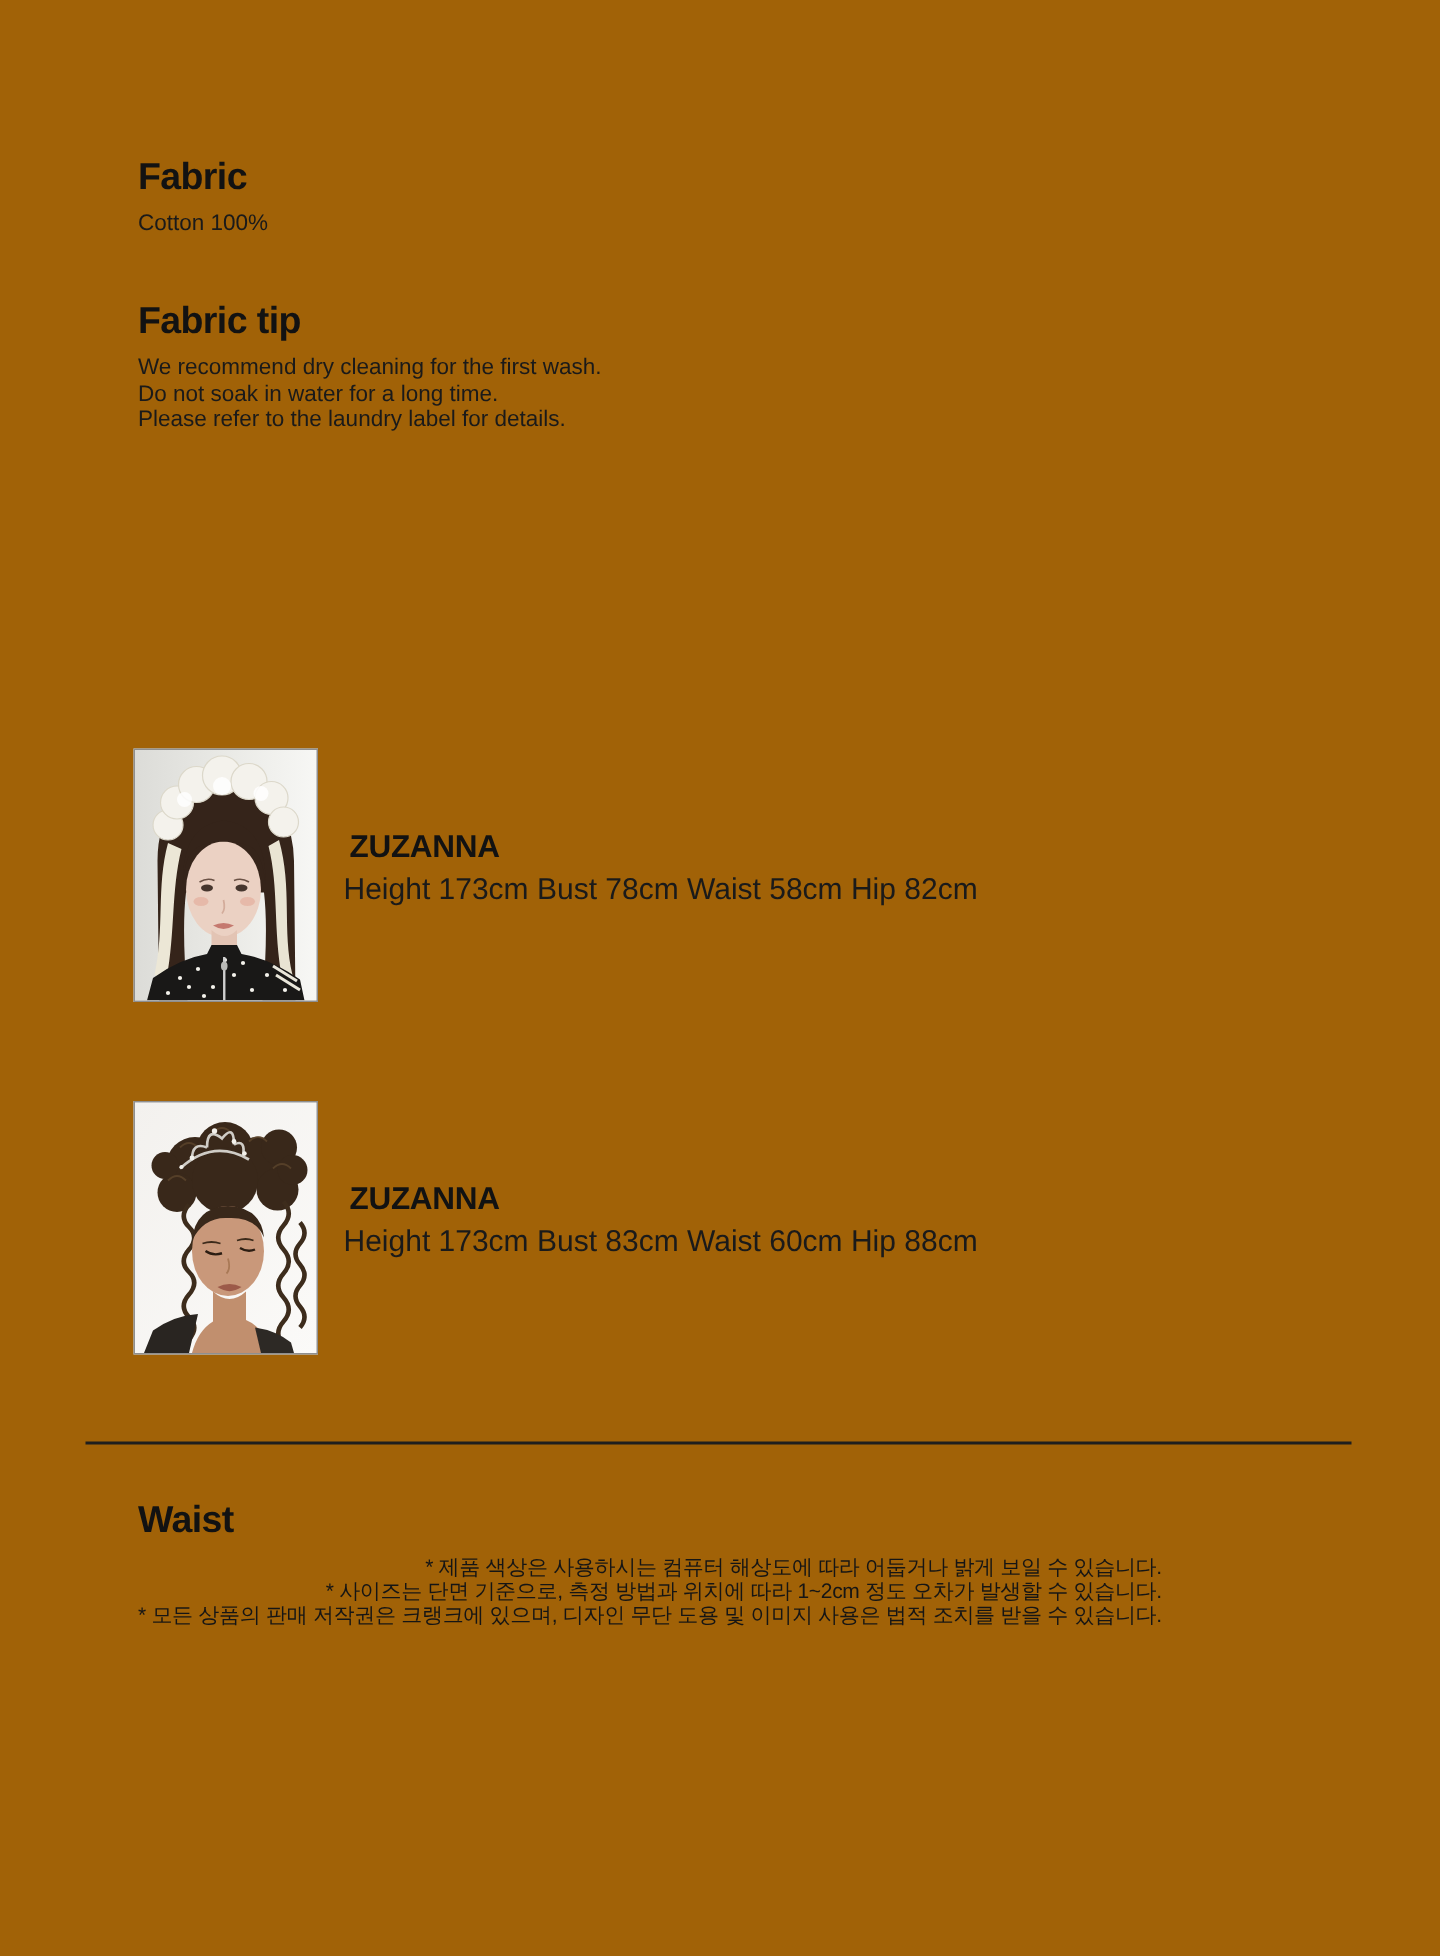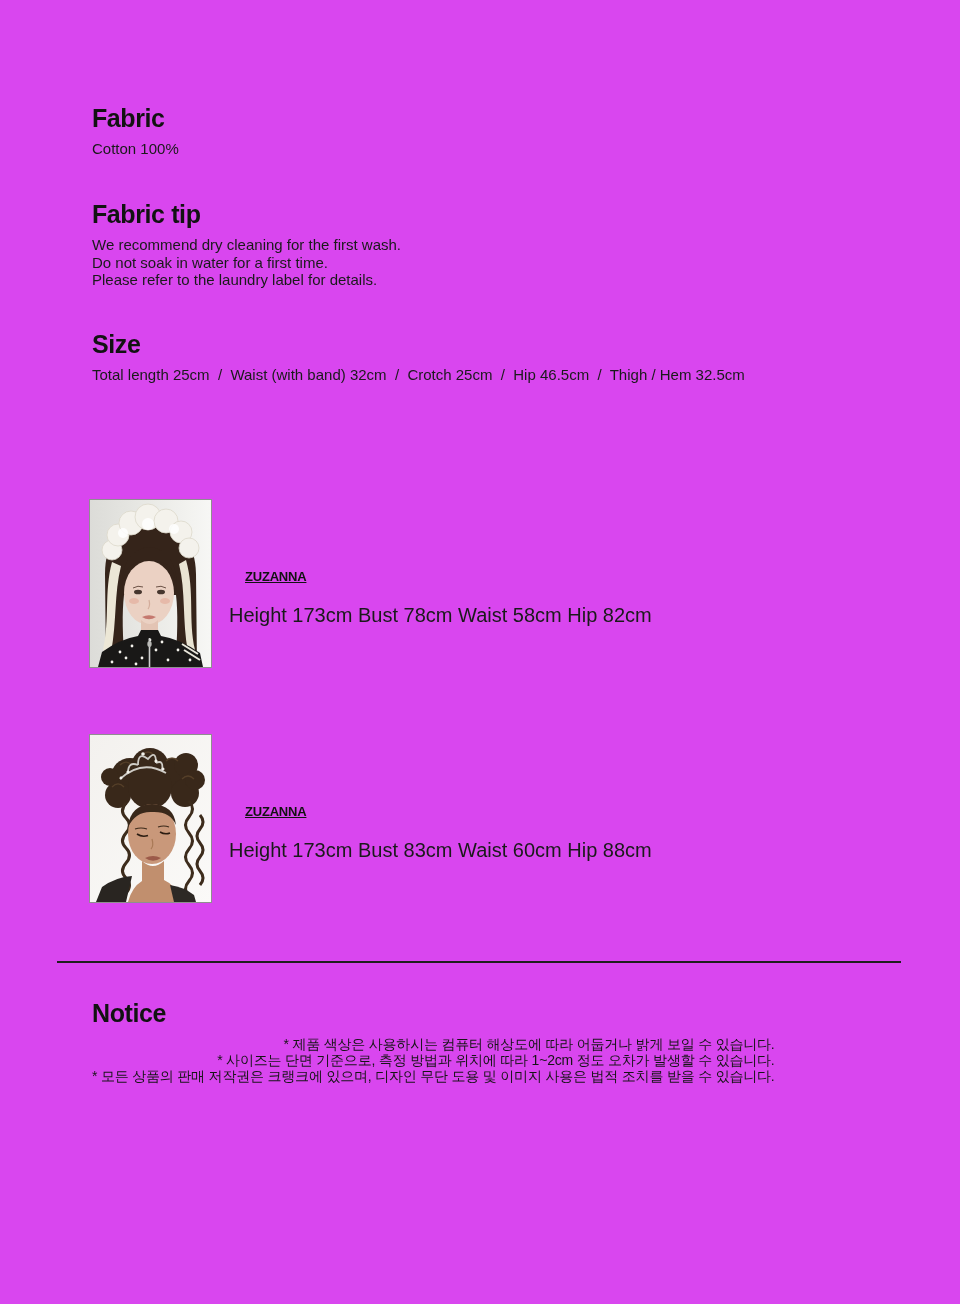--- a/index.html
+++ b/index.html
@@ -1,21 +1,21 @@
 <!DOCTYPE html>
 <html><head>
 <meta charset="utf-8">
 <style>
   * { box-sizing: border-box; }
   html, body { margin: 0; padding: 0; background: #ffffff; }
   #page {
     position: relative;
     width: 960px;
     height: 1304px;
-    background: #d946ef;
+    background: #a16207;
     color: #121212;
     font-family: "Liberation Sans", "DejaVu Sans", sans-serif;
     overflow: hidden;
   }
   .sec { position: absolute; left: 92px; }
   .h-title {
     font-size: 25px;
     font-weight: 700;
     line-height: 32px;
     letter-spacing: -0.4px;
@@ -40,22 +40,22 @@
   .photo-frame {
     position: absolute; left: 0; top: 0;
     width: 123px; height: 169px;
     border: 1px solid #8f8f8f;
     overflow: hidden;
     background: #eee;
   }
   .photo-frame svg { display: block; width: 121px; height: 167px; }
   .model-info { position: absolute; left: 140px; top: 50px; }
   .model-name {
-    font-size: 13px; font-weight: 700; line-height: 24px;
-    letter-spacing: -0.2px; margin: 16px; text-decoration: underline;
+    font-size: 21px; font-weight: 700; line-height: 24px;
+    letter-spacing: -0.2px; margin: 4px;
   }
   .model-meas { font-size: 20px; line-height: 20px; margin-top: 6px; color: #1a1a1a; }
 
   .divider {
     position: absolute; left: 57px; top: 961px;
     width: 844px; height: 2px; background: #1e1e1e;
   }
 
   .sec-notice { top: 997px; }
   .notice-line {
@@ -72,29 +72,25 @@
 
   <section class="sec sec-fabric">
     <h2 class="h-title">Fabric</h2>
     <div class="body-text">Cotton 100%</div>
   </section>
 
   <section class="sec sec-washing">
     <h2 class="h-title">Fabric tip</h2>
     <div class="body-text">
       <div>We recommend dry cleaning for the first wash.</div>
-      <div>Do not soak in water for a first time.</div>
+      <div>Do not soak in water for a long time.</div>
       <div>Please refer to the laundry label for details.</div>
     </div>
   </section>
 
-  <section class="sec sec-size">
-    <h2 class="h-title">Size</h2>
-    <div class="body-text size-body">Total length 25cm  /  Waist (with band) 32cm  /  Crotch 25cm  /  Hip 46.5cm  /  Thigh / Hem 32.5cm</div>
-  </section>
 
   <div class="model model-zuzanna">
     <div class="photo-frame">
       <svg viewBox="0 0 121 167" xmlns="http://www.w3.org/2000/svg">
         <defs>
           <linearGradient id="zbg" x1="0" y1="0" x2="1" y2="0">
             <stop offset="0" stop-color="#dcdcd8"></stop>
             <stop offset="0.55" stop-color="#ebebe7"></stop>
             <stop offset="1" stop-color="#f7f7f5"></stop>
           </linearGradient>
@@ -233,21 +229,21 @@
     </div>
     <div class="model-info">
       <h3 class="model-name">ZUZANNA</h3>
       <div class="model-meas">Height 173cm Bust 83cm Waist 60cm Hip 88cm</div>
     </div>
   </div>
 
   <div class="divider"></div>
 
   <section class="sec sec-notice">
-    <h2 class="h-title">Notice</h2>
+    <h2 class="h-title">Waist</h2>
     <div class="notice-lines">
       <div class="notice-line">* 제품 색상은 사용하시는 컴퓨터 해상도에 따라 어둡거나 밝게 보일 수 있습니다.</div>
       <div class="notice-line">* 사이즈는 단면 기준으로, 측정 방법과 위치에 따라 1~2cm 정도 오차가 발생할 수 있습니다.</div>
       <div class="notice-line">* 모든 상품의 판매 저작권은 크랭크에 있으며, 디자인 무단 도용 및 이미지 사용은 법적 조치를 받을 수 있습니다.</div>
     </div>
   </section>
 
 </div>
 
 </body></html>

